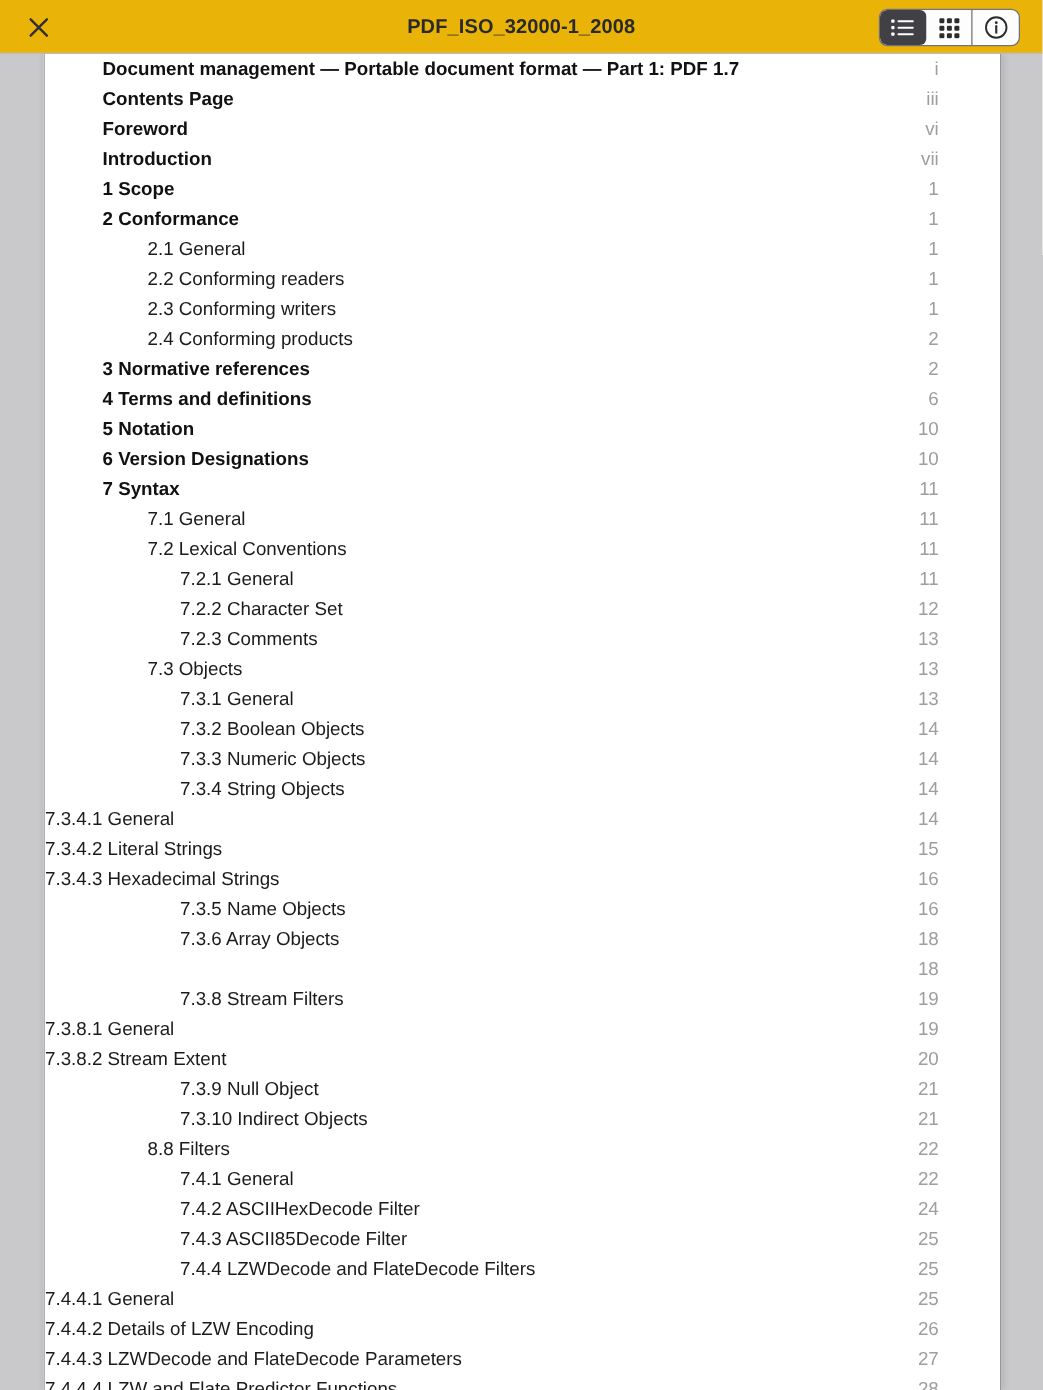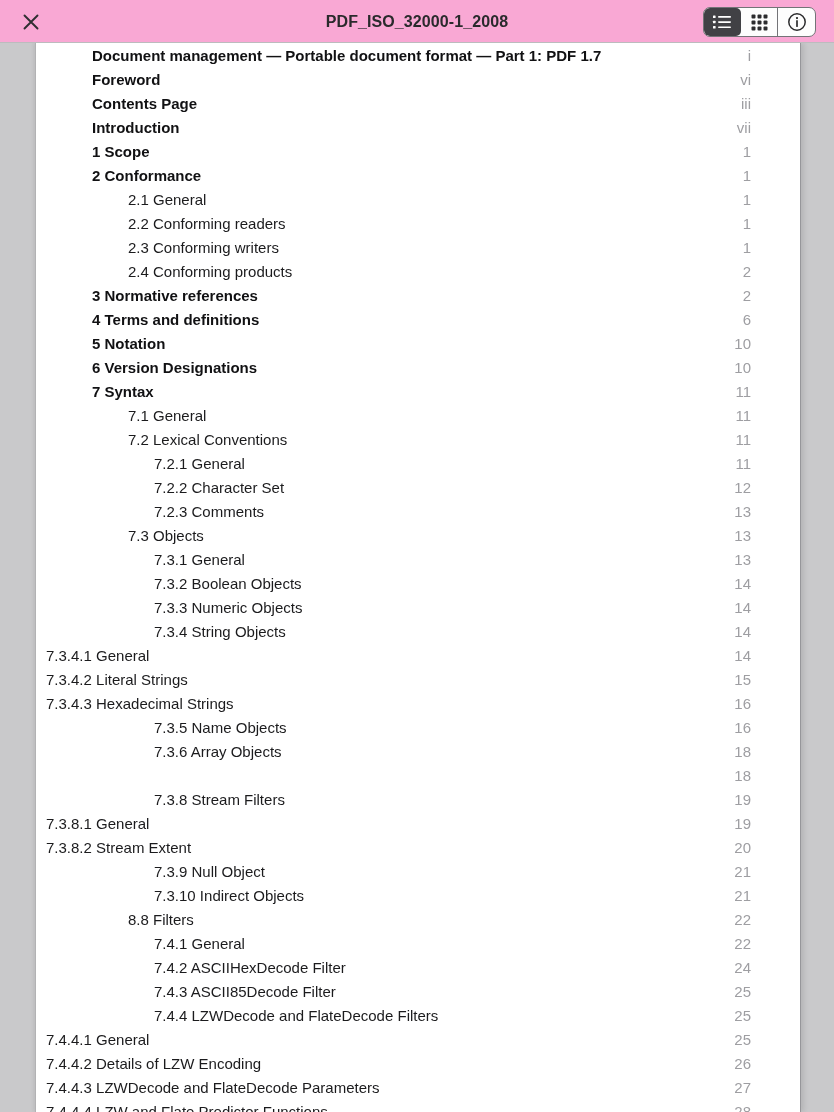--- a/index.html
+++ b/index.html
@@ -6,21 +6,21 @@
   html, body { width: 834px; height: 1112px; overflow: hidden; }
   body {
     font-family: "Liberation Sans", sans-serif;
     background: #c9c9cb;
     position: relative;
   }
 
   
   .topbar {
     position: absolute; top: 0; left: 0; right: 0; height: 43px;
-    background: #f9a8d4;
+    background: #eab308;
     border-bottom: 1px solid #bcbcbe;
     display: flex; align-items: center;
     z-index: 5;
   }
   .close-btn {
     position: absolute; left: 14px; top: 5px;
     width: 34px; height: 34px;
     display: flex; align-items: center; justify-content: center;
     background: none; border: none; cursor: pointer;
   }
@@ -63,21 +63,21 @@
     position: relative;
     font-size: 15px; color: #1b1b1d;
     white-space: nowrap;
     cursor: pointer;
   }
   .toc-row.bold { font-weight: 700; color: #111113; }
   .toc-row.lvl0 .toc-label { padding-left: 46px; }
   .toc-row.lvl1 .toc-label { padding-left: 82px; }
   .toc-row.lvl2 .toc-label { padding-left: 108px; }
   .toc-row.lvl3 .toc-label { }
-  .toc-label { display: inline-block; margin-left: 10px; }
+  .toc-label { display: inline-block; }
   .toc-page {
     position: absolute; right: 49px; top: 0;
     font-weight: 400; color: #9e9ea2;
   }
   .toc-row.bold .toc-page { font-weight: 400; }
 </style>
 </head>
 <body>
 
 <div class="topbar">
@@ -130,22 +130,22 @@
           <path d="M10 8.9 L10 14.2" stroke="#2c2c2e" stroke-width="1.7" stroke-linecap="round"></path>
         </svg>
       </span>
     </button>
   </div>
 </div>
 
 <div class="page">
   <div class="toc-list">
       <div class="toc-row lvl0 bold"><span class="toc-label">Document management — Portable document format — Part 1: PDF 1.7</span><span class="toc-page">i</span></div>
+      <div class="toc-row lvl0 bold"><span class="toc-label">Contents Page</span><span class="toc-page">iii</span></div>
       <div class="toc-row lvl0 bold"><span class="toc-label">Foreword</span><span class="toc-page">vi</span></div>
-      <div class="toc-row lvl0 bold"><span class="toc-label">Contents Page</span><span class="toc-page">iii</span></div>
       <div class="toc-row lvl0 bold"><span class="toc-label">Introduction</span><span class="toc-page">vii</span></div>
       <div class="toc-row lvl0 bold"><span class="toc-label">1 Scope</span><span class="toc-page">1</span></div>
       <div class="toc-row lvl0 bold"><span class="toc-label">2 Conformance</span><span class="toc-page">1</span></div>
       <div class="toc-row lvl1"><span class="toc-label">2.1 General</span><span class="toc-page">1</span></div>
       <div class="toc-row lvl1"><span class="toc-label">2.2 Conforming readers</span><span class="toc-page">1</span></div>
       <div class="toc-row lvl1"><span class="toc-label">2.3 Conforming writers</span><span class="toc-page">1</span></div>
       <div class="toc-row lvl1"><span class="toc-label">2.4 Conforming products</span><span class="toc-page">2</span></div>
       <div class="toc-row lvl0 bold"><span class="toc-label">3 Normative references</span><span class="toc-page">2</span></div>
       <div class="toc-row lvl0 bold"><span class="toc-label">4 Terms and definitions</span><span class="toc-page">6</span></div>
       <div class="toc-row lvl0 bold"><span class="toc-label">5 Notation</span><span class="toc-page">10</span></div>

